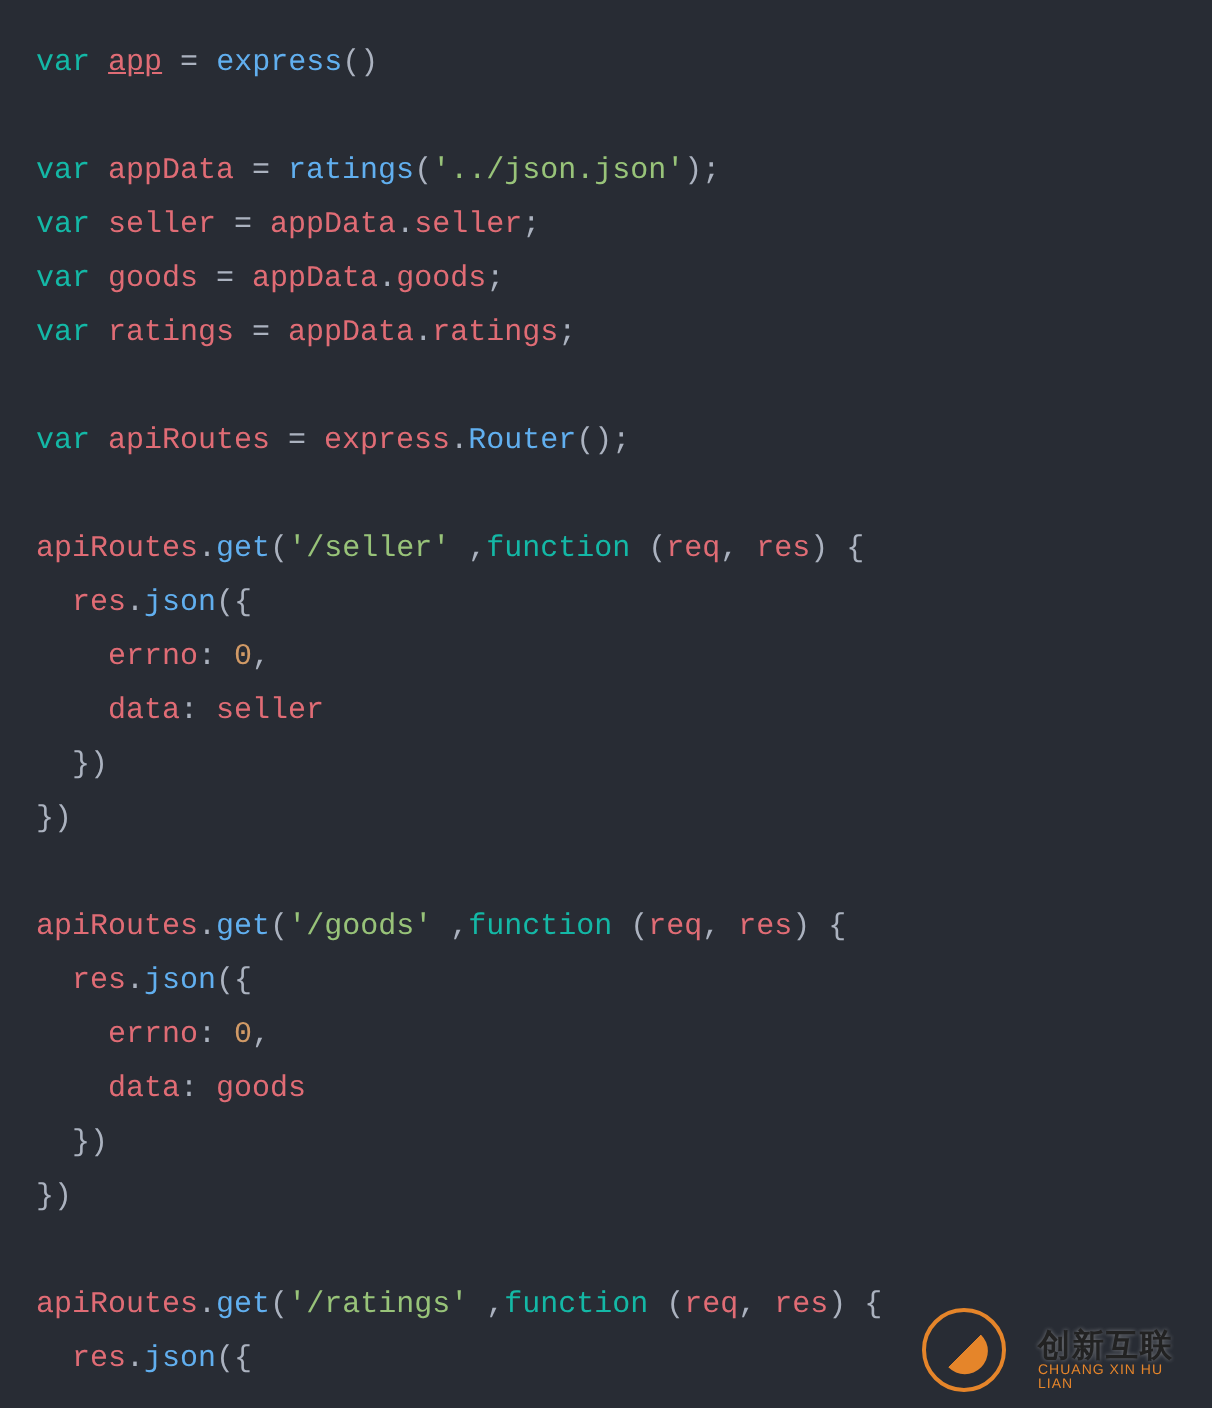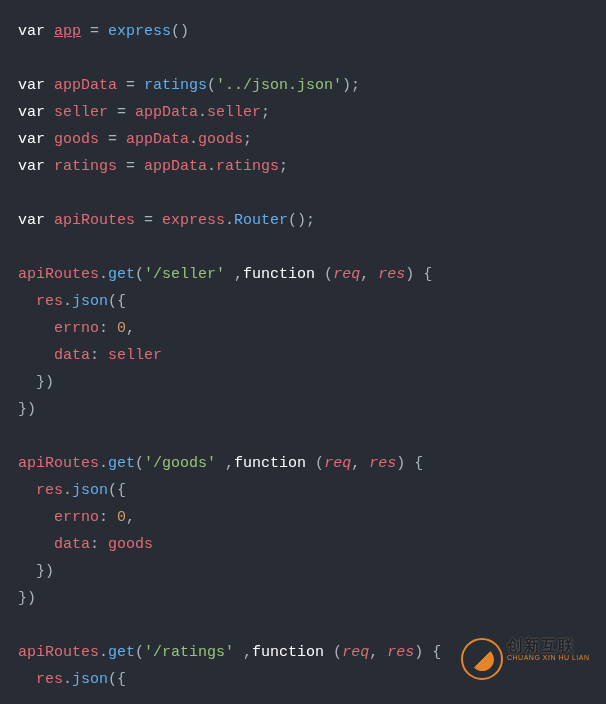--- a/index.html
+++ b/index.html
@@ -10,37 +10,37 @@
     line-height: 27px;
     color: #abb2bf;
     width: 606px;
     height: 704px;
     overflow: hidden;
     padding-left: 18px;
     padding-top: 18px;
     position: relative;
   }
   pre { white-space: pre; font-family: inherit; }
-  .kw   { color: #ffffff; }  
+  .kw   { color: #14b8a6; }  
   .var  { color: #e06c75; }  
   .fn   { color: #61afef; }  
   .punc { color: #abb2bf; }
   .str  { color: #98c379; }  
   .num  { color: #d19a66; }  
-  .param{ color: #e06c75; font-style: italic; } 
+  .param{ color: #e06c75; } 
   .underline { text-decoration: underline; margin-top: 27px; }
   .logo {
     position: absolute;
     right: 10px;
-    bottom: 18px;
+    bottom: 8px;
     width: 135px;
     height: 48px;
     display: flex;
-    align-items: flex-start;
-    gap: 4px;
+    align-items: flex-end;
+    gap: 16px;
     opacity: 0.95;
   }
   .logo-icon {
     width: 42px; height: 42px;
     border: 2px solid #f08a2a;
     border-radius: 50%;
     position: relative;
     flex-shrink: 0;
   }
   .logo-icon::before {

